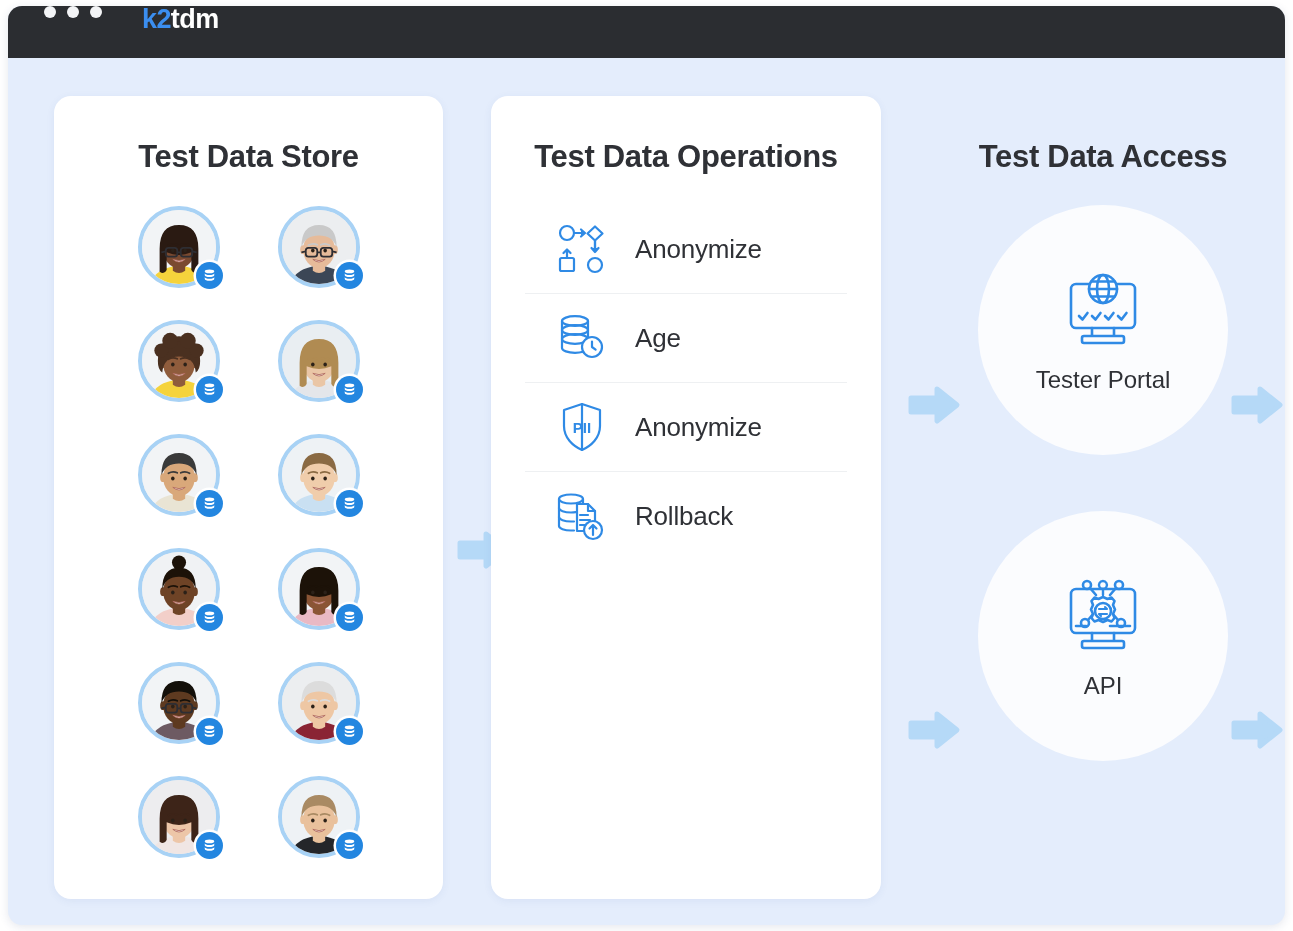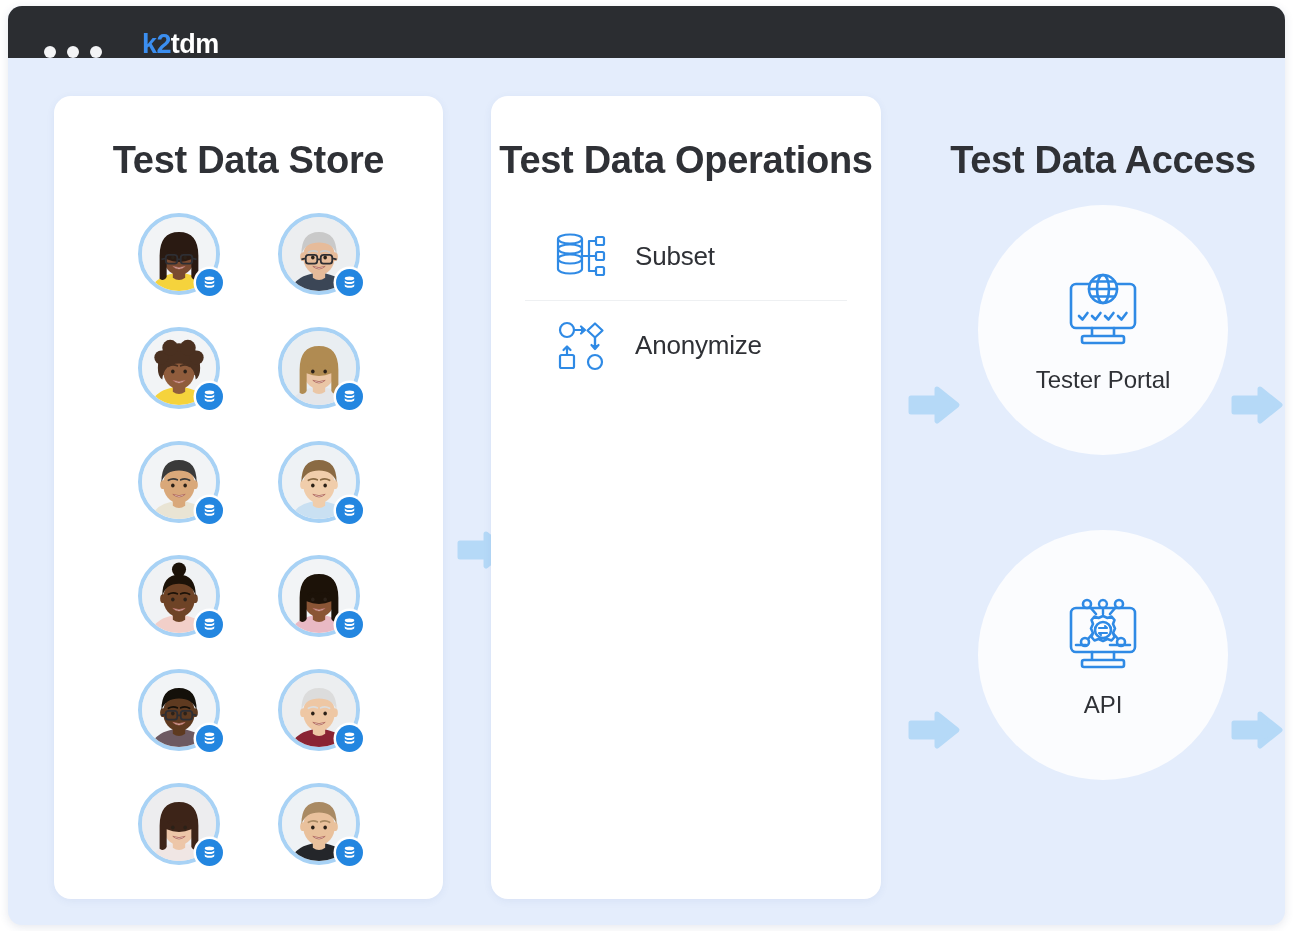--- a/index.html
+++ b/index.html
@@ -14,21 +14,21 @@
     width: 1277px; height: 919px;
     background: #e4edfc;
     border-radius: 14px;
     overflow: hidden;
     box-shadow: 0 2px 10px rgba(40,60,110,0.12);
   }
   
   #titlebar {
     position: absolute; left: 0; top: 0; width: 100%; height: 52px;
     background: #2b2d31;
-    display: flex; align-items: flex-end;
+    display: flex; align-items: flex-start;
   }
   .dots { display: flex; gap: 11px; margin-left: 36px; }
   .dot { width: 12px; height: 12px; border-radius: 50%; background: #f3f4f6; }
   .logo {
     margin-left: 40px;
     font-size: 27px; font-weight: 700; letter-spacing: -0.6px;
     line-height: 1;
   }
   .logo .k2 { color: #3b8ef0; }
   .logo .tdm { color: #ffffff; }
@@ -45,21 +45,21 @@
     background: #ffffff;
     border-radius: 17px;
     box-shadow: 0 2px 9px rgba(60,90,150,0.07);
   }
   #card-store { left: 46px; top: 38px; width: 389px; height: 803px; }
   #card-ops   { left: 483px; top: 38px; width: 390px; height: 803px; }
   #col-access { position: absolute; left: 930px; top: 38px; width: 330px; height: 803px; }
 
   .card-title {
     text-align: center;
-    font-size: 38px; font-weight: 700; color: #2f3136;
+    font-size: 31px; font-weight: 700; color: #2f3136;
     letter-spacing: -0.3px;
     margin-top: 43px;
   }
   #col-access .card-title { }
 
   
   .avatar-grid {
     margin: 31px auto 0;
     width: 250px;
     display: grid;
@@ -109,21 +109,21 @@
   .access-circle {
     position: absolute;
     width: 250px; height: 250px;
     border-radius: 50%;
     background: #fbfcfe;
     display: flex; flex-direction: column;
     align-items: center; justify-content: center;
     left: 40px;
   }
   #circle-portal { top: 109px; }
-  #circle-api { top: 434px; }
+  #circle-api { top: 415px; }
   .access-icon { height: 82px; display: flex; align-items: center; justify-content: center; }
   .access-icon svg { display: block; }
   .access-label {
     margin-top: 18px;
     font-size: 24px; color: #2f3136;
   }
 
   
   .arrow { position: absolute; }
   .arrow svg { display: block; }
@@ -474,51 +474,80 @@
 
     <div class="arrow" id="arrow-store-ops">
       <svg width="54" height="54" viewBox="0 0 54 54">
           <path d="M4 20 h26 v-9 l20 16 -20 16 v-9 h-26 z" fill="#b5d9f7" stroke="#b5d9f7" stroke-width="5" stroke-linejoin="round"></path>
         </svg>
     </div>
 
     <div class="card" id="card-ops">
       <div class="card-title">Test Data Operations</div>
       <div class="ops-list" id="ops-list">
-          <div class="op-row">
-            <span class="op-icon">
-              <svg width="58" height="50" viewBox="0 0 58 50" fill="none" stroke="#2f8ae5" stroke-width="2.2" stroke-linecap="round" stroke-linejoin="round">
-   <ellipse cx="17" cy="8" rx="12" ry="4.5"></ellipse>
-   <path d="M5 8 v10 M29 8 v10"></path>
-                <ellipse cx="17" cy="18" rx="12" ry="4.5"></ellipse>
-   <path d="M5 18 v10 M29 18 v10"></path>
-                <ellipse cx="17" cy="28" rx="12" ry="4.5"></ellipse>
-   <path d="M5 28 v10 c0 2.5 5.4 4.5 12 4.5 s12 -2 12 -4.5 v-10"></path>
-   <path d="M29 25 h7 M36 10 v30 M36 10 h7 M36 25 h7 M36 40 h7"></path>
-   <rect x="43" y="6" width="8" height="8" rx="1.6"></rect>
-   <rect x="43" y="21" width="8" height="8" rx="1.6"></rect>
-   <rect x="43" y="36" width="8" height="8" rx="1.6"></rect>
- </svg>
-            </span>
-                   <span class="op-label">Subset</span>
-          </div>
           <div class="op-row">
             <span class="op-icon">
               <svg width="54" height="50" viewBox="0 0 54 50" fill="none" stroke="#2f8ae5" stroke-width="2.2" stroke-linecap="round" stroke-linejoin="round">
    <circle cx="12" cy="9" r="7"></circle>
    <path d="M20 9 h9 M26 5.5 l4 3.5 -4 3.5" fill="#2f8ae5"></path>
    <path d="M40 2.5 l7.5 7 -7.5 7 -7.5 -7 z"></path>
    <path d="M40 17 v7 M40 24 h-0.2"></path>
    <circle cx="40" cy="41" r="7"></circle>
    <path d="M40 17 v10 M36.5 24 l3.5 4 3.5 -4" fill="#2f8ae5"></path>
    <rect x="5" y="34" width="14" height="13" rx="1.6"></rect>
    <path d="M12 34 v-8 M8.5 29 l3.5 -3.5 3.5 3.5" fill="none"></path>
  </svg>
             </span>
                    <span class="op-label">Anonymize</span>
+          </div>
+          <div class="op-row">
+            <span class="op-icon">
+              <svg width="54" height="50" viewBox="0 0 54 50" fill="none" stroke="#2f8ae5" stroke-width="2.2" stroke-linecap="round" stroke-linejoin="round">
+   <ellipse cx="20" cy="8" rx="13" ry="4.8"></ellipse>
+   <path d="M7 8 v9"></path>
+                <path d="M33 8 v9"></path>
+                <ellipse cx="20" cy="17" rx="13" ry="4.8"></ellipse>
+   <path d="M7 17 v9"></path>
+                <path d="M33 17 v9"></path>
+                <ellipse cx="20" cy="26" rx="13" ry="4.8"></ellipse>
+   <path d="M7 26 v9 c0 2.6 5.8 4.8 13 4.8 c3 0 5.8 -0.4 8 -1.1"></path>
+   <circle cx="37" cy="34" r="10" fill="#ffffff"></circle>
+   <path d="M37 28.5 v5.5 l3.6 2.6"></path>
+ </svg>
+            </span>
+                   <span class="op-label">Age</span>
+          </div>
+          <div class="op-row">
+            <span class="op-icon">
+              <svg width="50" height="52" viewBox="0 0 50 52" fill="none" stroke="#2f8ae5" stroke-width="2.2" stroke-linecap="round" stroke-linejoin="round">
+   <path d="M25 3 l18 6 v16 c0 12 -9 20 -18 24 -9 -4 -18 -12 -18 -24 v-16 z"></path>
+   <path d="M25 3 v46"></path>
+   <text x="25" y="32" font-family="Liberation Sans, sans-serif" font-size="15" font-weight="700" fill="#2f8ae5" stroke="none" text-anchor="middle">PII</text>
+ </svg>
+            </span>
+                   <span class="op-label">Anonymize</span>
+          </div>
+          <div class="op-row">
+            <span class="op-icon">
+              <svg width="54" height="52" viewBox="0 0 54 52" fill="none" stroke="#2f8ae5" stroke-width="2.2" stroke-linecap="round" stroke-linejoin="round">
+   <ellipse cx="16" cy="8" rx="12" ry="4.5"></ellipse>
+   <path d="M4 8 v9"></path>
+                <path d="M28 8 v5"></path>
+                <path d="M4 17 c0 2.5 5.4 4.5 12 4.5 c1.6 0 3.2 -0.1 4.6 -0.4"></path>
+   <path d="M4 17 v9"></path>
+                <path d="M4 26 c0 2.5 5.4 4.5 12 4.5 h3"></path>
+   <path d="M4 26 v9 c0 2.5 5.4 4.5 12 4.5 h3"></path>
+   <path d="M22 13 h11 l7 7 v20 h-18 z" fill="#ffffff"></path>
+   <path d="M33 13 v7 h7"></path>
+   <path d="M25 24 h8 M25 29 h10 M25 34 h6"></path>
+   <circle cx="38" cy="39" r="9" fill="#ffffff"></circle>
+   <path d="M38 44 v-10 M34.5 37.5 l3.5 -3.5 3.5 3.5"></path>
+ </svg>
+            </span>
+                   <span class="op-label">Rollback</span>
           </div>
         </div>
     </div>
 
     <div class="arrow" id="arrow-ops-portal">
       <svg width="54" height="54" viewBox="0 0 54 54">
           <path d="M4 20 h26 v-9 l20 16 -20 16 v-9 h-26 z" fill="#b5d9f7" stroke="#b5d9f7" stroke-width="5" stroke-linejoin="round"></path>
         </svg>
     </div>
     <div class="arrow" id="arrow-ops-api">

